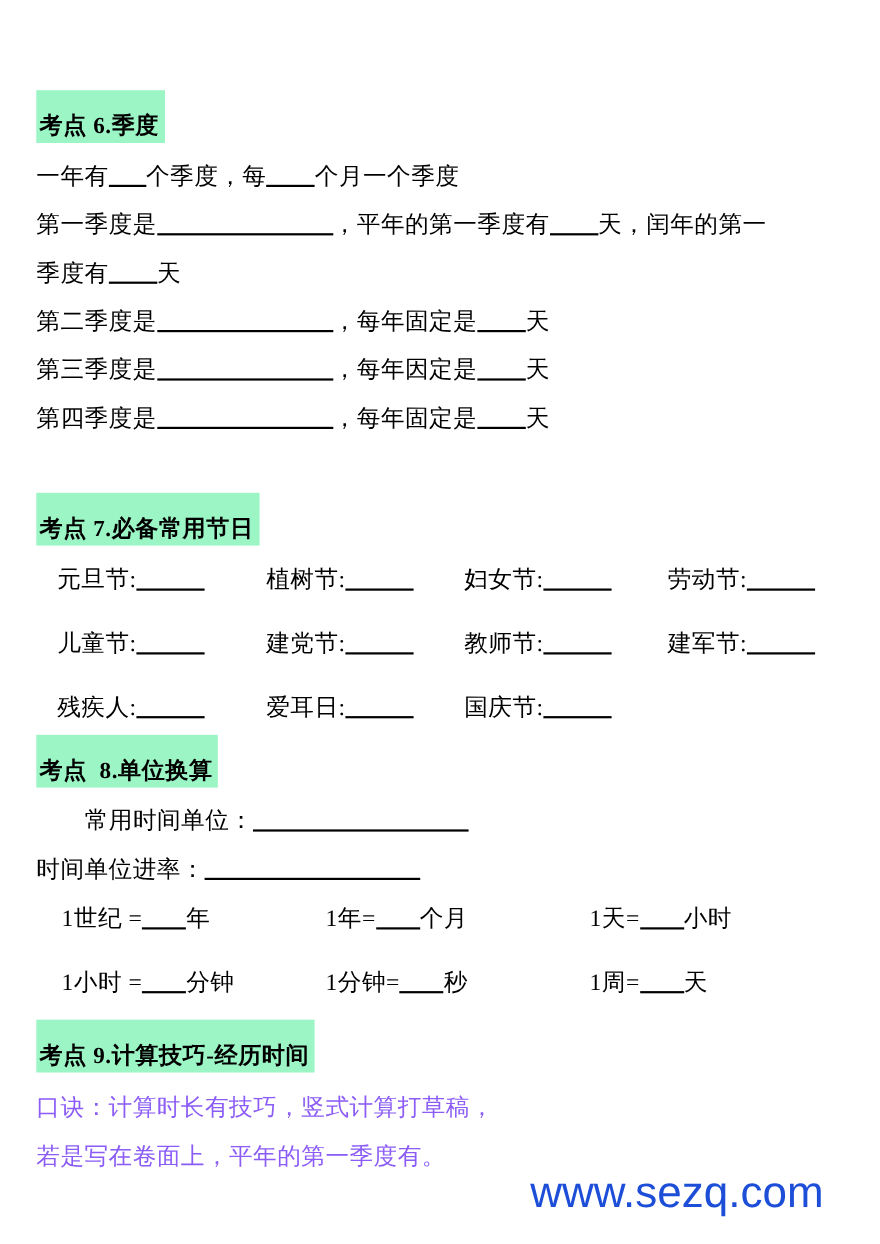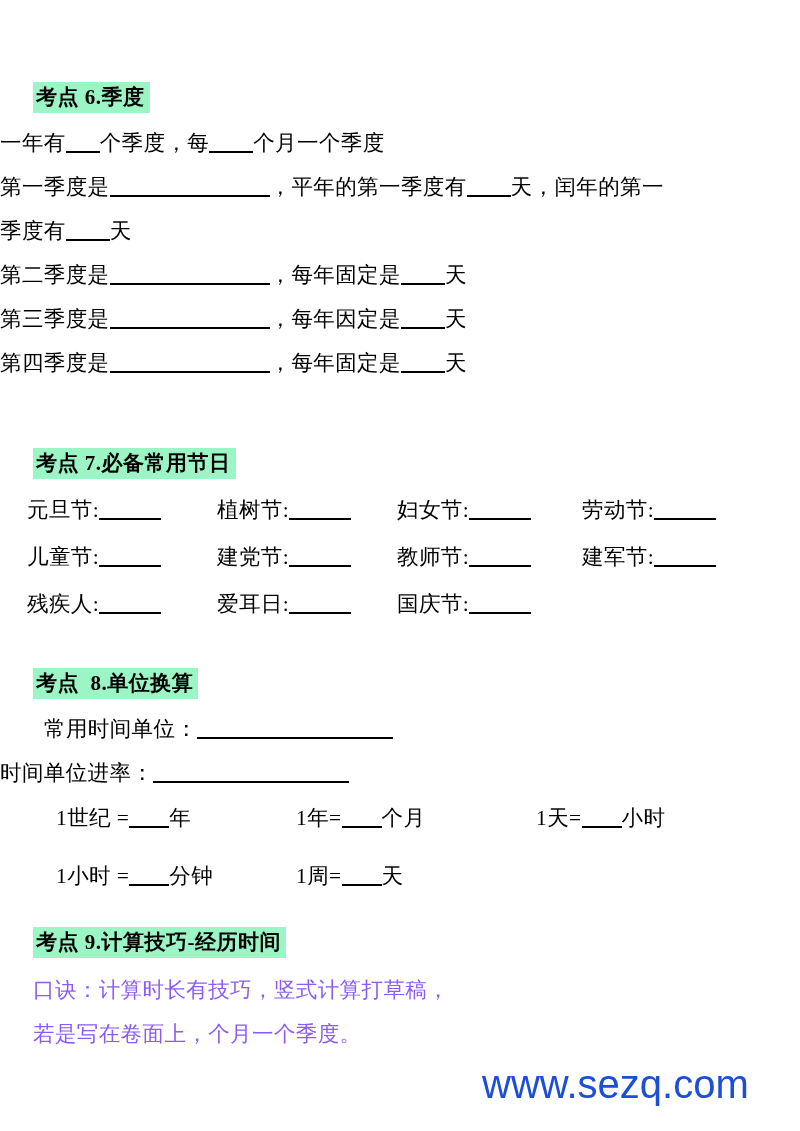--- a/index.html
+++ b/index.html
@@ -32,50 +32,51 @@
   .heading-row {
     padding-left: 33px;
   }
 
   .heading {
     display: inline-block;
     background: #9cf5c5;
     font-size: 21px;
     font-weight: bold;
     line-height: 1.45;
-    padding: 0 5px 1px 3px;
+    padding: 17px 5px 1px 3px;
     white-space: pre;
     letter-spacing: 0.5px;
     font-family: "Liberation Serif", "DejaVu Serif", serif;
   }
 
   .body-line {
     font-size: 21.5px;
     line-height: 44px;
     white-space: pre;
+    padding-left: 33px;
     letter-spacing: 0.4px;
   }
 
   
   .blank {
     display: inline-block;
     border-bottom: 2px solid #000;
     vertical-align: -3px;
     height: 20px;
   }
   .b-xs  { width: 34px; }
   .b-sm  { width: 44px; }
   .b-xl  { width: 160px; }
 
   
   .fest-grid {
-    padding-left: 27px;
+    padding-left: 52px;
     display: grid;
     grid-template-columns: 190px 180px 185px 190px;
-    row-gap: 1px;
+    row-gap: 12px;
   }
   .fest-cell {
     font-size: 21.5px;
     line-height: 46px;
     white-space: nowrap;
     letter-spacing: 0.4px;
   }
   .fest-cell .blank {
     width: 62px;
   }
@@ -173,28 +174,29 @@
     <div class="body-line" style="margin-top:8px;margin-left:44px;"><span>常用时间单位：</span><span class="blank" style="width:196px;"></span></div>
 
     <div class="body-line"><span>时间单位进率：</span><span class="blank" style="width:196px;"></span></div>
 
     <div class="unit-grid">
       <div class="unit-cell"><span>1世纪 =</span><span class="blank"></span><span>年</span></div>
       <div class="unit-cell"><span>1年=</span><span class="blank"></span><span>个月</span></div>
       <div class="unit-cell"><span>1天=</span><span class="blank"></span><span>小时</span></div>
 
       <div class="unit-cell"><span>1小时 =</span><span class="blank"></span><span>分钟</span></div>
+      <div class="unit-cell"><span>1分钟=</span><span class="blank"></span><span>秒</span></div>
       <div class="unit-cell"><span>1周=</span><span class="blank"></span><span>天</span></div>
     </div>
   </div>
 
   <div class="section" style="top:927px;">
     <div class="heading-row">
       <span class="heading">考点 9.计算技巧-经历时间</span>
     </div>
 
     <div class="rhyme-line" style="margin-top:10px;">口诀：计算时长有技巧，竖式计算打草稿，</div>
-    <div class="rhyme-line">若是写在卷面上，个月一个季度。</div>
+    <div class="rhyme-line">若是写在卷面上，平年的第一季度有。</div>
   </div>
 
   <div class="watermark">www.sezq.com</div>
 
 </div>
 
 </body></html>

